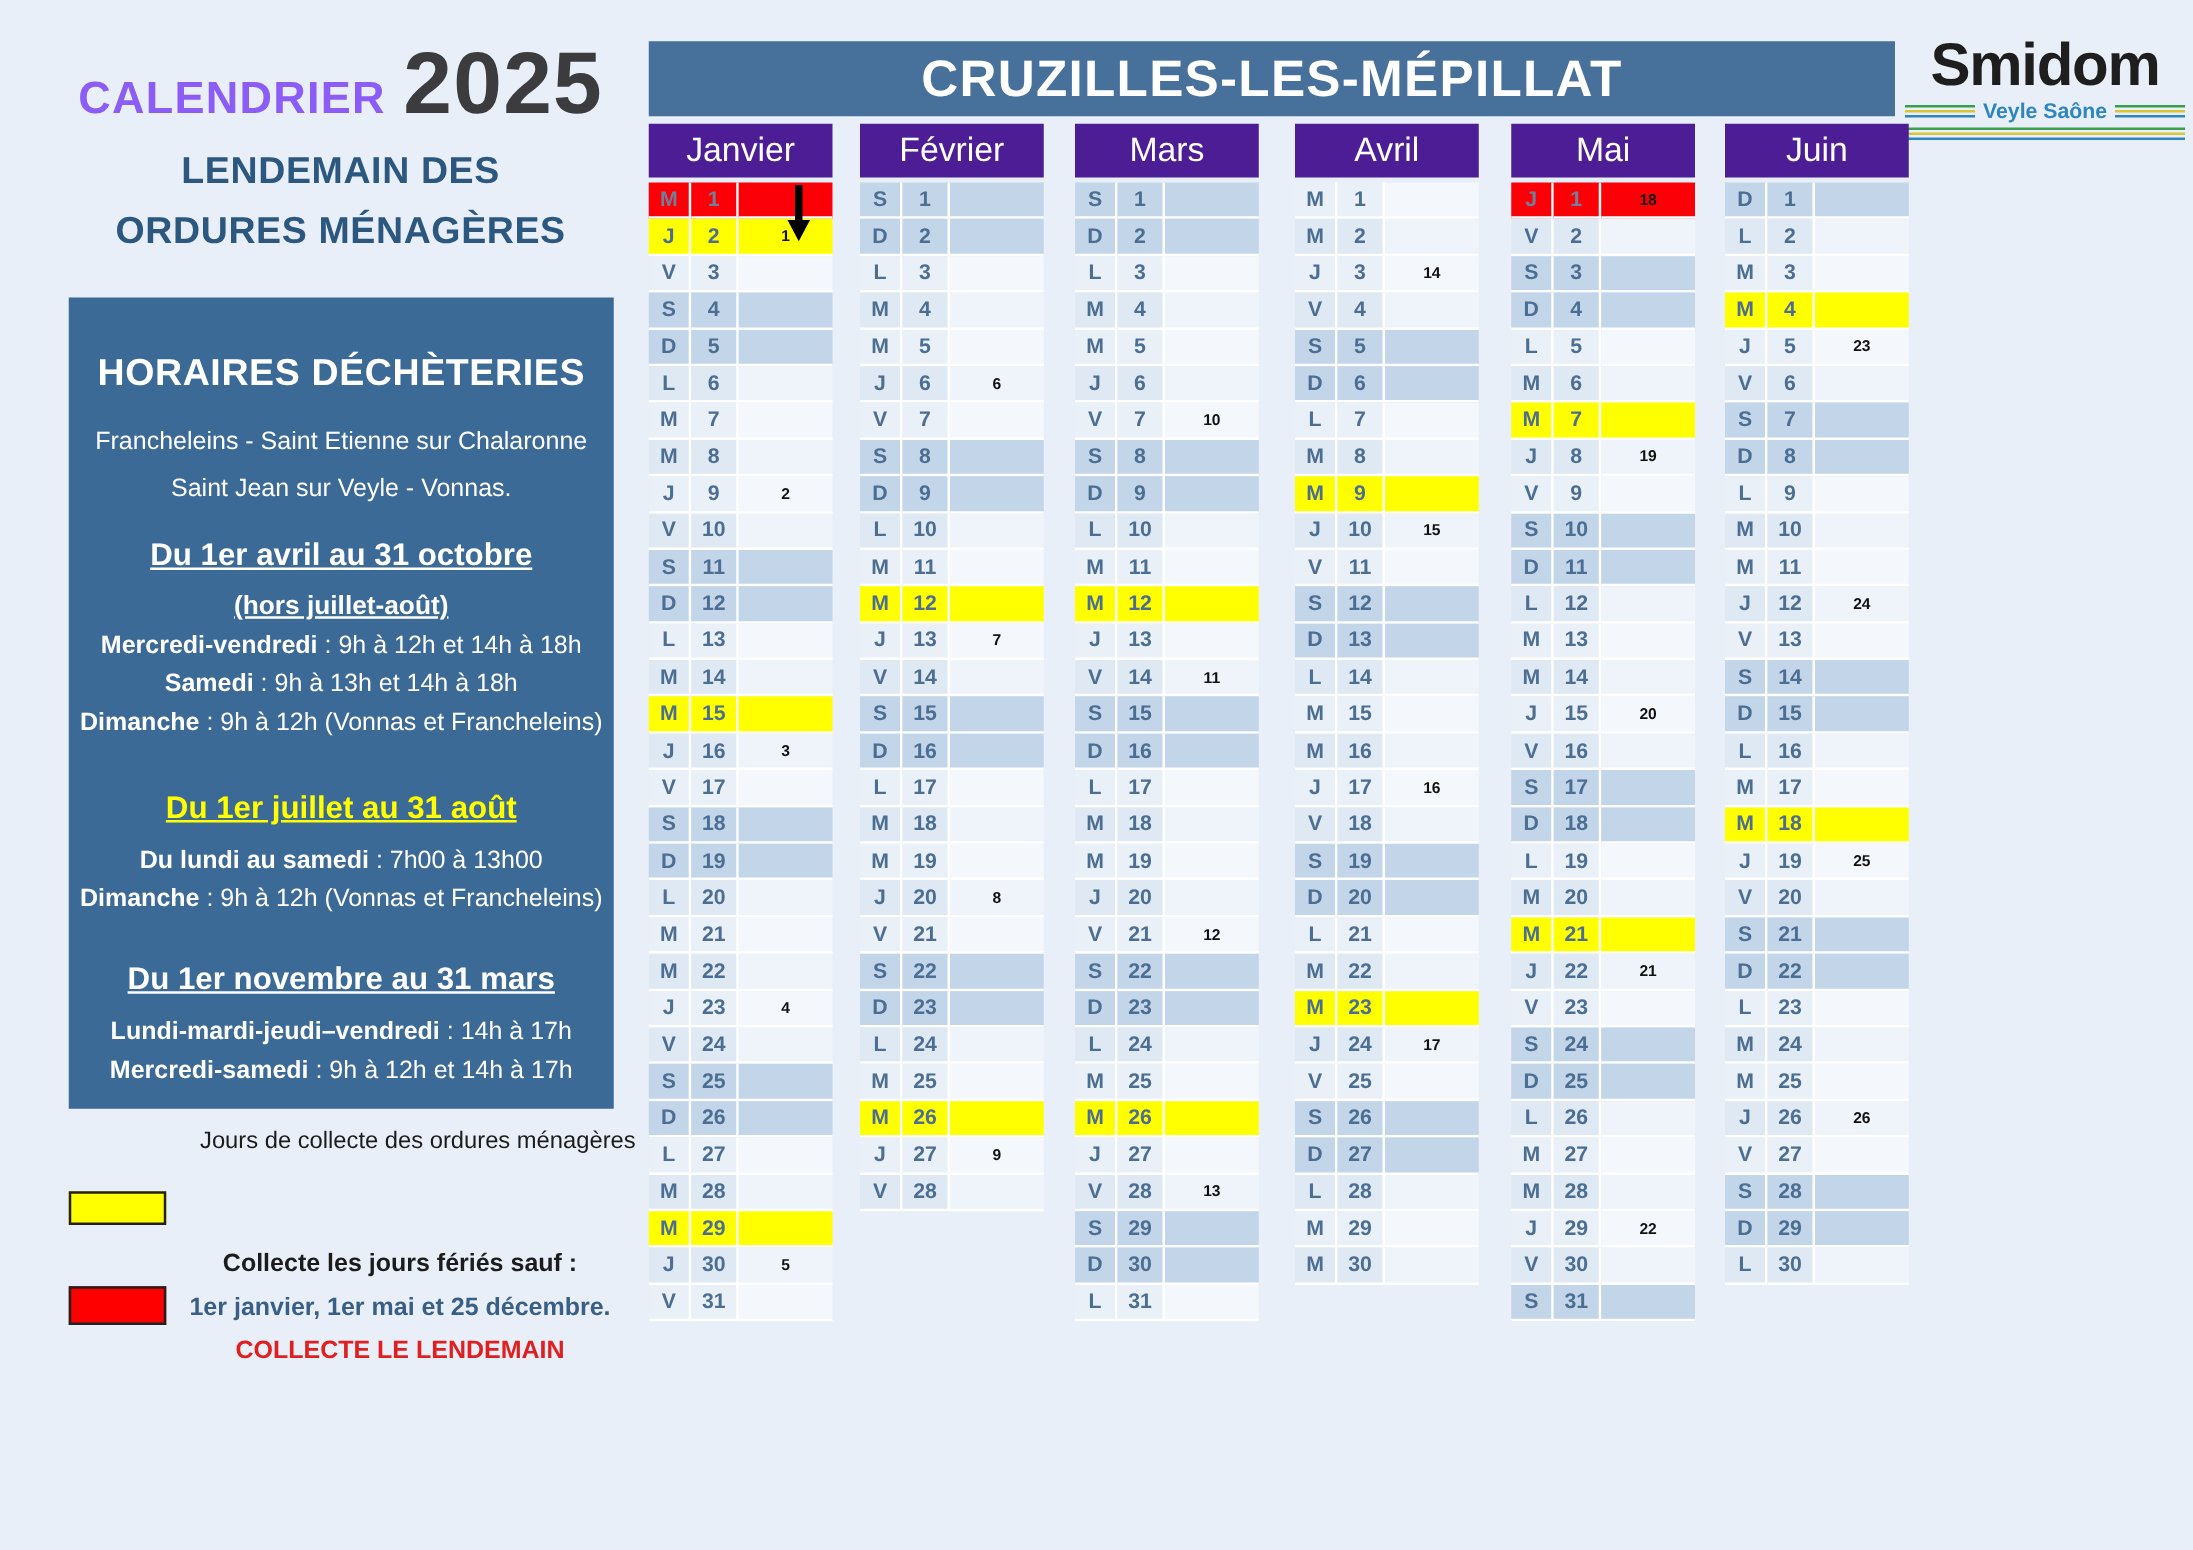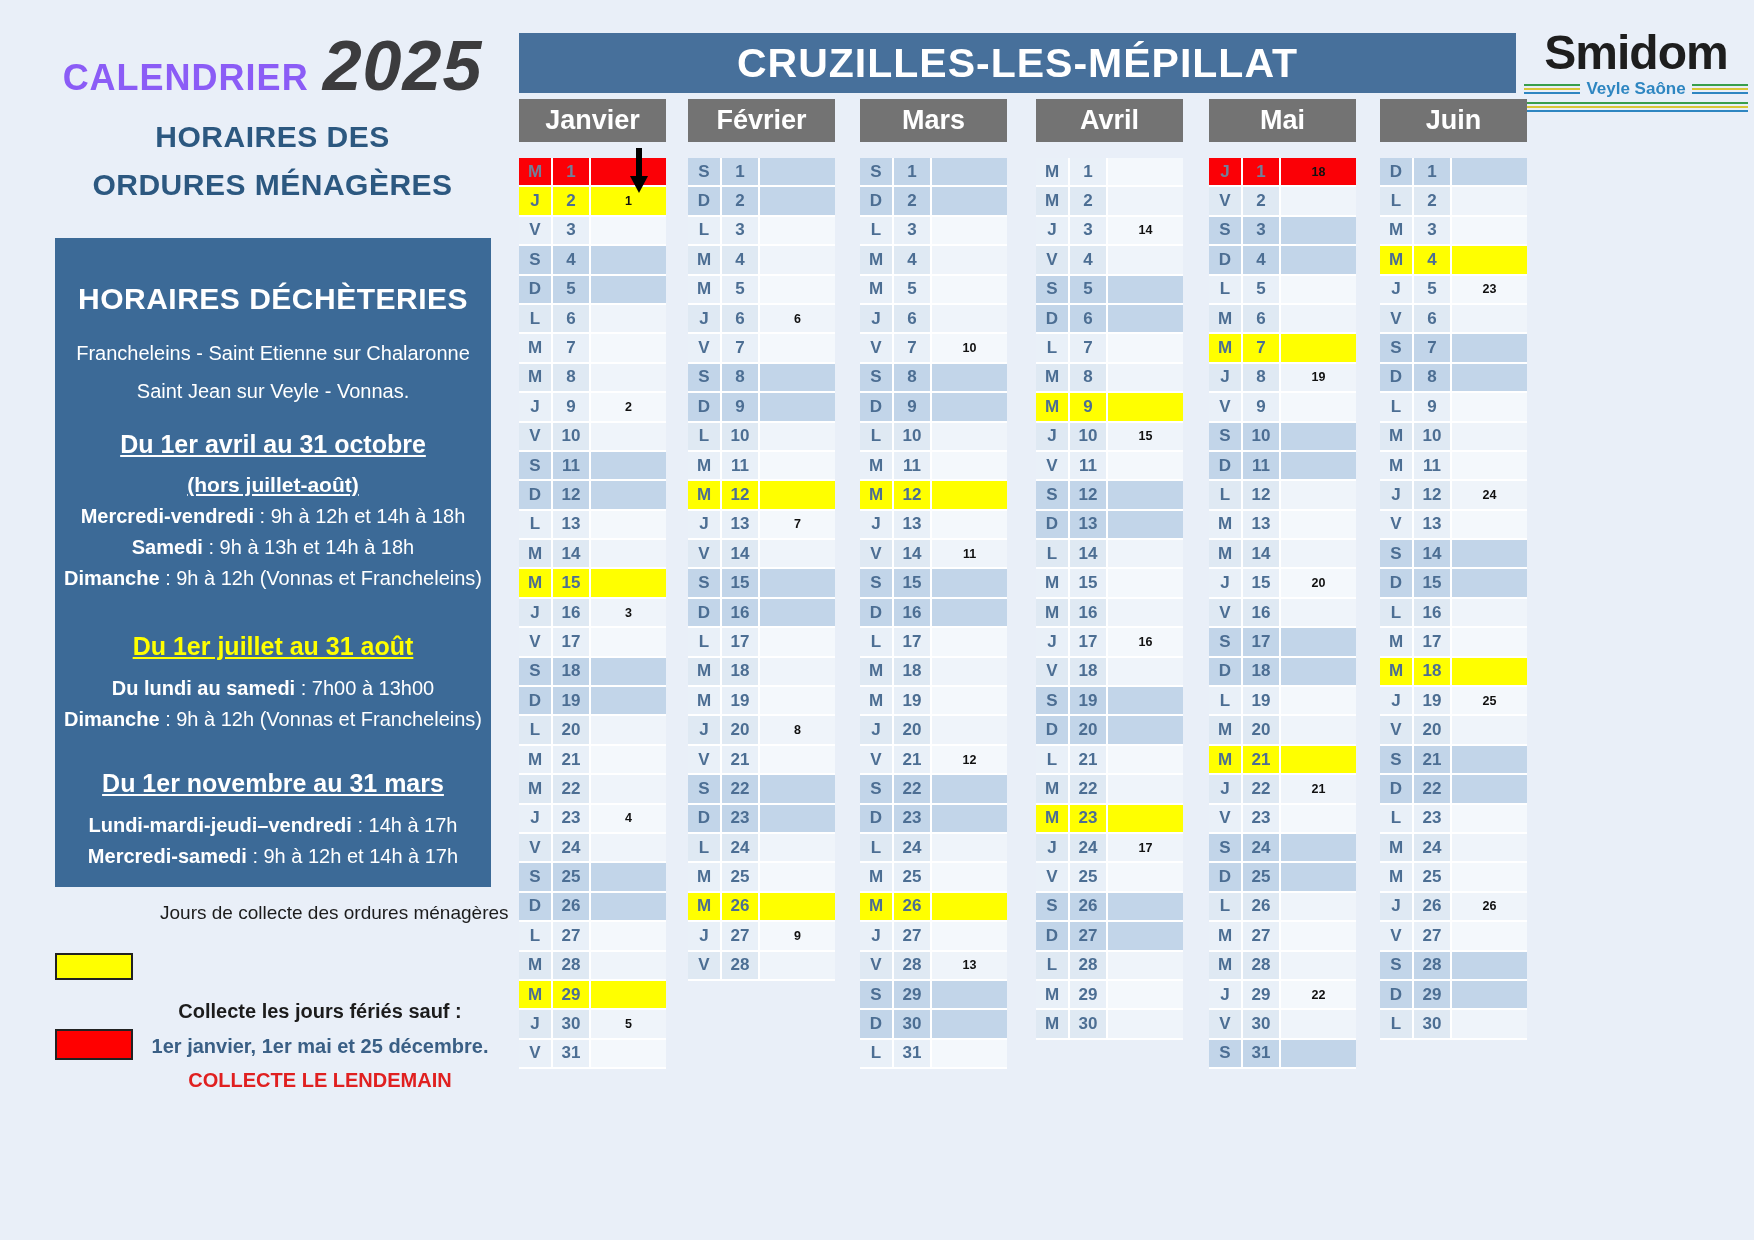--- a/index.html
+++ b/index.html
@@ -7,21 +7,21 @@
     width:1754px; height:1240px; position:relative; overflow:hidden;
     background:#E9EFF8;
     font-family:"Liberation Sans", sans-serif;
   }
   .abs { position:absolute; }
 
   
   #title-block { left:50px; top:26px; width:445px; text-align:center; }
   #title-line { display:flex; justify-content:center; align-items:baseline; gap:14px; }
   .t-cal  { font-size:36px; font-weight:bold; color:#8b5cf6; letter-spacing:1px; }
-  .t-year { font-size:70px; font-weight:bold; color:#3C3C3E; letter-spacing:1px;font-style:italic; }
+  .t-year { font-size:70px; font-weight:bold; color:#3C3C3E; letter-spacing:1px; }
   .t-sub  { font-size:30px; font-weight:bold; color:#2C5880; margin-top:14px; letter-spacing:0.5px; }
 
   
   #banner {
     left:519px; top:33px; width:997px; height:60px; background:#47709B;
     display:flex; align-items:center; justify-content:center;
     color:#FFFFFF; font-size:41px; font-weight:bold; letter-spacing:1px;
   }
 
   
@@ -56,22 +56,22 @@
   #legend-yellow-label { left:160px; top:902px; font-size:19px; color:#1C1C1C; }
   #legend-holiday-title { left:100px; top:1000px; width:440px; text-align:center; font-size:20px; font-weight:bold; color:#1C1C1C; }
   #legend-red-swatch { left:55px; top:1029px; height:31px; background:#FF0000; }
   #legend-holiday-dates { left:100px; top:1035px; width:440px; text-align:center; font-size:20px; font-weight:bold; color:#3A5F85; }
   #legend-holiday-note { left:100px; top:1069px; width:440px; text-align:center; font-size:20px; font-weight:bold; color:#E02020; }
 
   
   #months { left:519px; top:99px; width:1010px; height:1141px; }
   .month { position:absolute; top:0; width:147px; }
   .month-header {
-    height:43px; background:#737373; color:#fff; font-weight:bold; font-size:27px;
-    display:flex; align-items:center; justify-content:center; margin-bottom:16px;
+    height:43px; background:#4c1d95; color:#fff; font-weight:normal; font-size:27px;
+    display:flex; align-items:center; justify-content:center; margin-bottom:4px;
   }
   .day-row { display:flex; height:29.4px; }
   .cell { box-sizing:border-box; border-bottom:2px solid #fff; border-right:2px solid #fff;
           display:flex; align-items:center; justify-content:center; }
   .c-day { width:34px; font-weight:bold; font-size:17px; color:#4C6E93; }
   .c-num { width:38px; font-weight:bold; font-size:17px; color:#4C6E93; }
   .c-extra { flex:1; font-weight:bold; font-size:12.5px; color:#111; border-right:none; }
   .row-even .c-day, .row-even .c-num { background:#E9F0F8; }
   .row-even .c-extra { background:#F4F8FC; }
   .row-odd .c-day, .row-odd .c-num { background:#DFE9F3; }
@@ -83,21 +83,21 @@
   .arrow-wrap { position:absolute; left:110px; top:47px; width:20px; height:48px; }
 </style>
 </head>
 <body>
 
 <div class="abs" id="title-block">
   <div id="title-line">
     <span class="t-cal">CALENDRIER</span>
     <span class="t-year">2025</span>
   </div>
-  <div class="t-sub">HORAIRES DES</div>
+  <div class="t-sub">LENDEMAIN DES</div>
   <div class="t-sub">ORDURES MÉNAGÈRES</div>
 </div>
 
 <div class="abs" id="banner">CRUZILLES-LES-MÉPILLAT</div>
 
 <div class="abs" id="logo">
   <div class="logo-name">Smidom</div>
   <div class="logo-row">
     <span class="stripes">
         <i class="s-green"></i>

